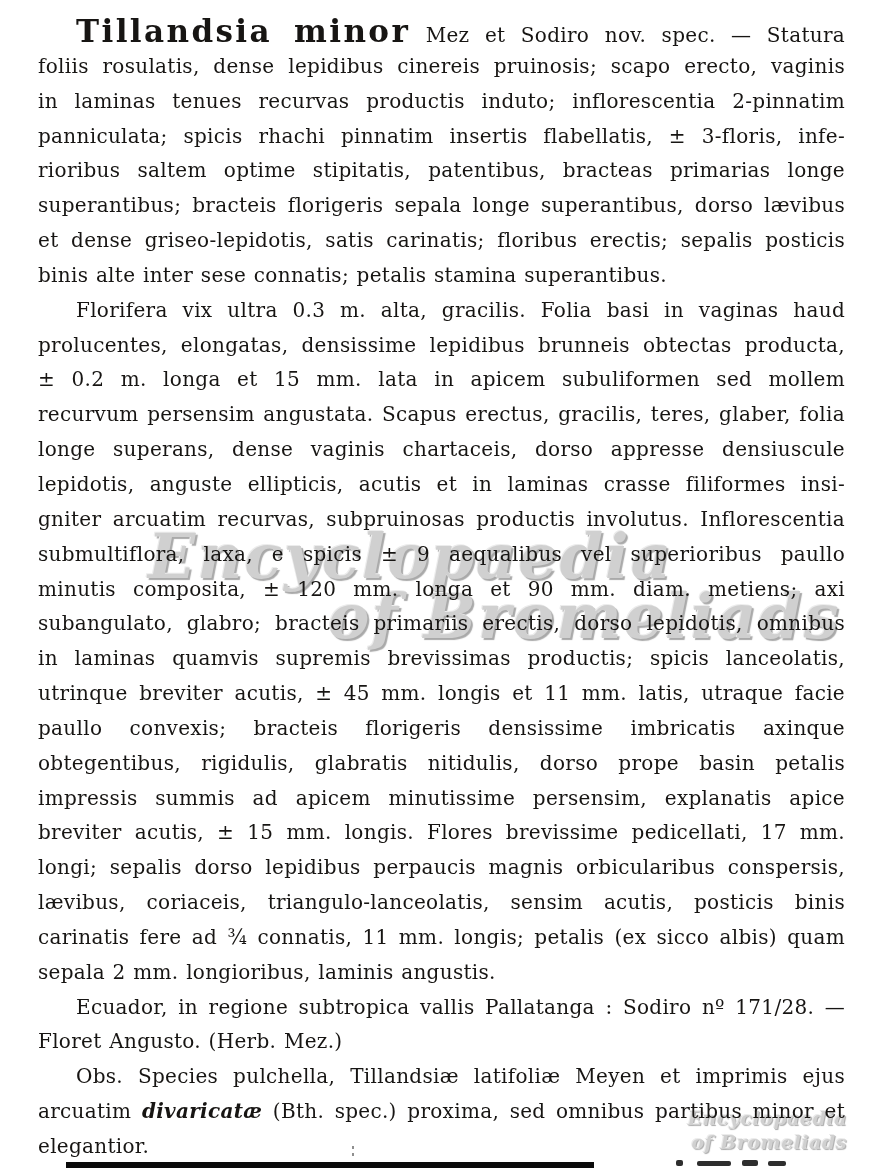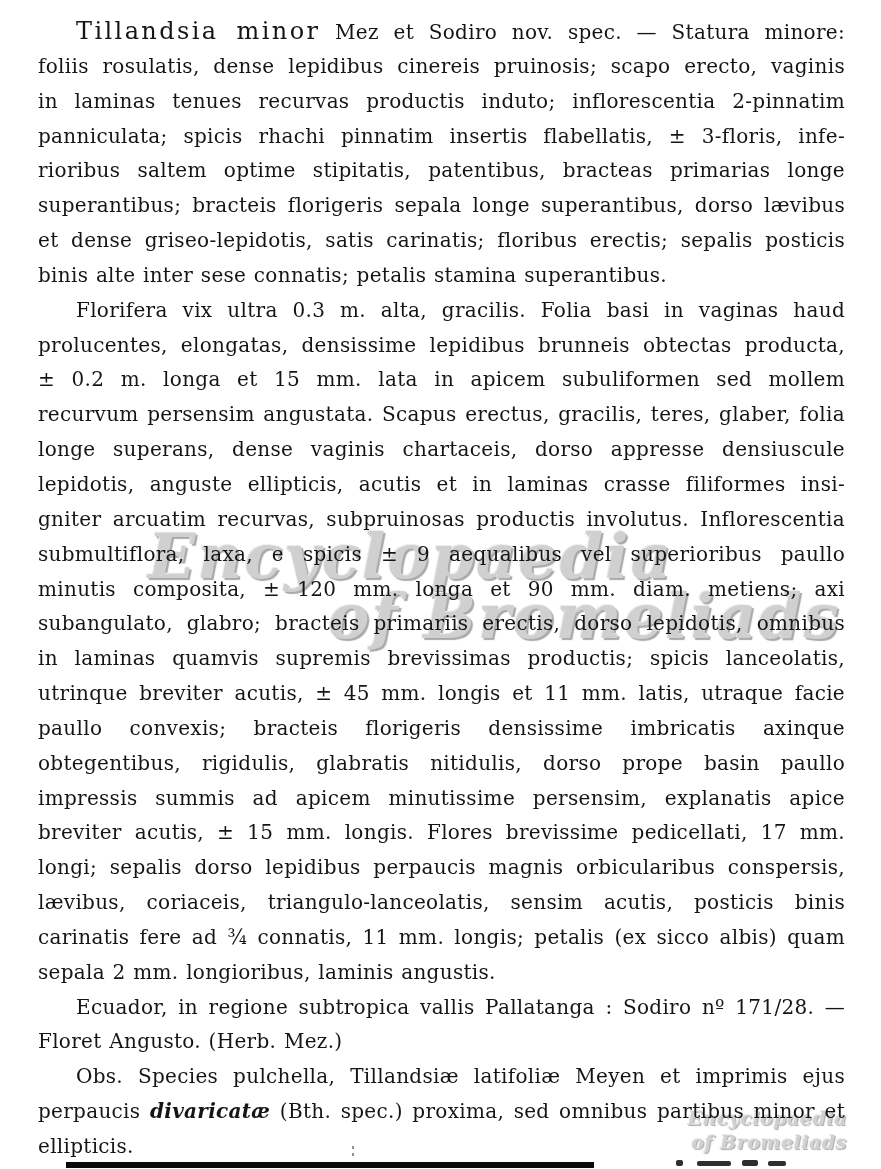--- a/index.html
+++ b/index.html
@@ -27,21 +27,21 @@
     position:absolute;left:38px;right:36px;top:14px;z-index:1;
     color:#171513;font-size:20px;
   }
   .line{
     height:34.85px;line-height:34.85px;overflow:hidden;
     text-align:justify;text-align-last:justify;
     letter-spacing:0.3px;word-spacing:1px;
   }
   .line.last{text-align-last:left;}
   .line.indent{text-indent:38px;}
-  .species{font-weight:normal;font-size:24px;letter-spacing:2.4px;margin-top:26px;}
+  .species{font-weight:bold;font-size:31px;letter-spacing:2.4px;margin-top:26px;}
   .auth{font-size:20px;margin-top:32px;}
   .i{}
   .bi{font-style:italic;font-weight:bold;}
 
   
   #cutoff-bar{position:absolute;left:66px;top:1162px;width:528px;height:6px;background:#0a0a0a;z-index:2;}
   .mark{position:absolute;background:#2e2e2e;border-radius:2px;z-index:2;}
   #mark-1{left:676px;top:1160px;width:7px;height:6px;}
   #mark-2{left:697px;top:1161px;width:34px;height:5px;}
   #mark-3{left:742px;top:1160px;width:16px;height:6px;}
@@ -78,38 +78,38 @@
     <div class="line">recurvum persensim angustata. Scapus erectus, gracilis, teres, glaber, folia</div>
     <div class="line">longe superans, dense vaginis chartaceis, dorso appresse densiuscule</div>
     <div class="line">lepidotis, anguste ellipticis, acutis et in laminas crasse filiformes insi-</div>
     <div class="line">gniter arcuatim recurvas, subpruinosas productis involutus. Inflorescentia</div>
     <div class="line">submultiflora, laxa, e spicis ± 9 aequalibus vel superioribus paullo</div>
     <div class="line">minutis composita, ± 120 mm. longa et 90 mm. diam. metiens; axi</div>
     <div class="line">subangulato, glabro; bracteis primariis erectis, dorso lepidotis, omnibus</div>
     <div class="line">in laminas quamvis supremis brevissimas productis; spicis lanceolatis,</div>
     <div class="line">utrinque breviter acutis, ± 45 mm. longis et 11 mm. latis, utraque facie</div>
     <div class="line">paullo convexis; bracteis florigeris densissime imbricatis axinque</div>
-    <div class="line">obtegentibus, rigidulis, glabratis nitidulis, dorso prope basin paullo</div>
+    <div class="line">obtegentibus, rigidulis, glabratis nitidulis, dorso prope basin petalis</div>
     <div class="line">impressis summis ad apicem minutissime persensim, explanatis apice</div>
     <div class="line">breviter acutis, ± 15 mm. longis. Flores brevissime pedicellati, 17 mm.</div>
     <div class="line">longi; sepalis dorso lepidibus perpaucis magnis orbicularibus conspersis,</div>
     <div class="line">lævibus, coriaceis, triangulo-lanceolatis, sensim acutis, posticis binis</div>
     <div class="line">carinatis fere ad ¾ connatis, 11 mm. longis; petalis (ex sicco albis) quam</div>
     <div class="line last">sepala 2 mm. longioribus, laminis angustis.</div>
 
     <div class="line indent">Ecuador, in regione subtropica vallis Pallatanga : Sodiro nº 171/28. —</div>
     <div class="line last">Floret Angusto. (Herb. Mez.)</div>
 
     <div class="line indent">
       <span class="i">Obs.</span><span> Species pulchella, </span><span class="i">Tillandsiæ latifoliæ</span><span> Meyen et imprimis ejus</span>
     </div>
     <div class="line">
-      <span>perpaucis </span><span class="bi">divaricatæ</span><span> (Bth. spec.) proxima, sed omnibus partibus minor et</span>
+      <span>arcuatim </span><span class="bi">divaricatæ</span><span> (Bth. spec.) proxima, sed omnibus partibus minor et</span>
     </div>
-    <div class="line last">ellipticis.</div>
+    <div class="line last">elegantior.</div>
 
   </div>
 
   <div class="wm" id="wm-small">
     <div>Encyclopaedia</div>
     <div>of Bromeliads</div>
   </div>
 
   <div id="cutoff-bar"></div>
   <div class="mark" id="mark-1"></div>

